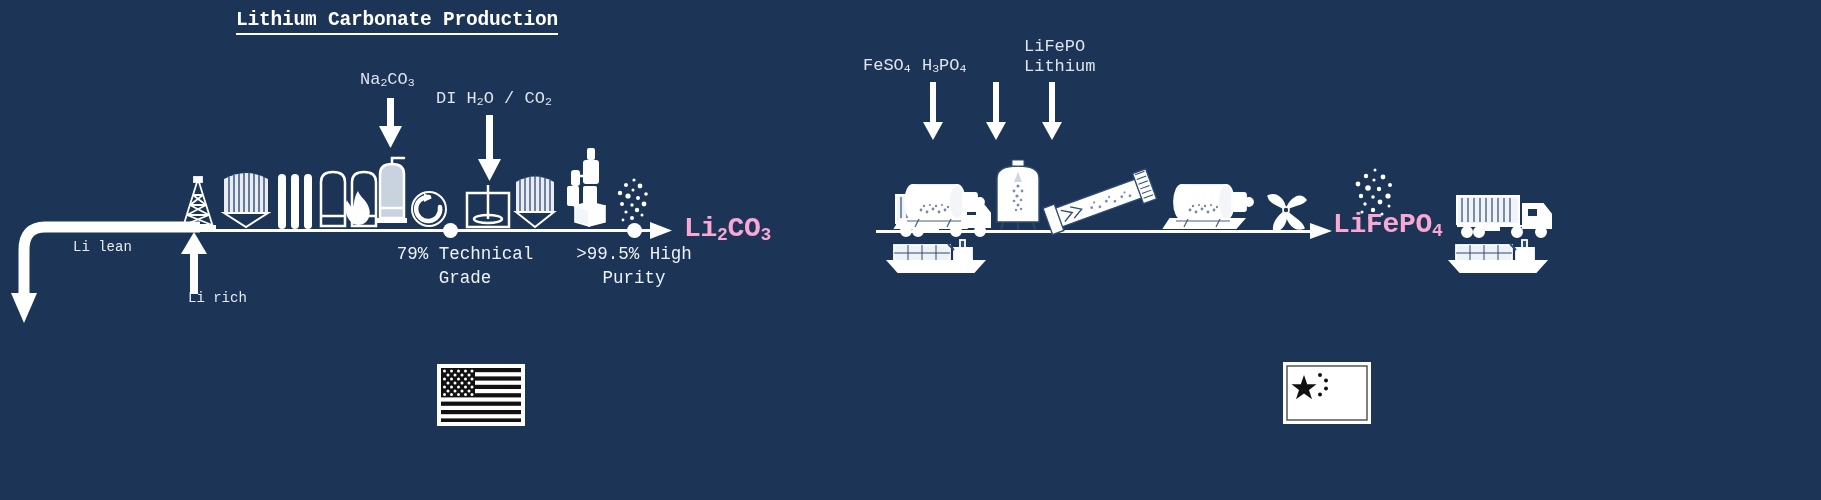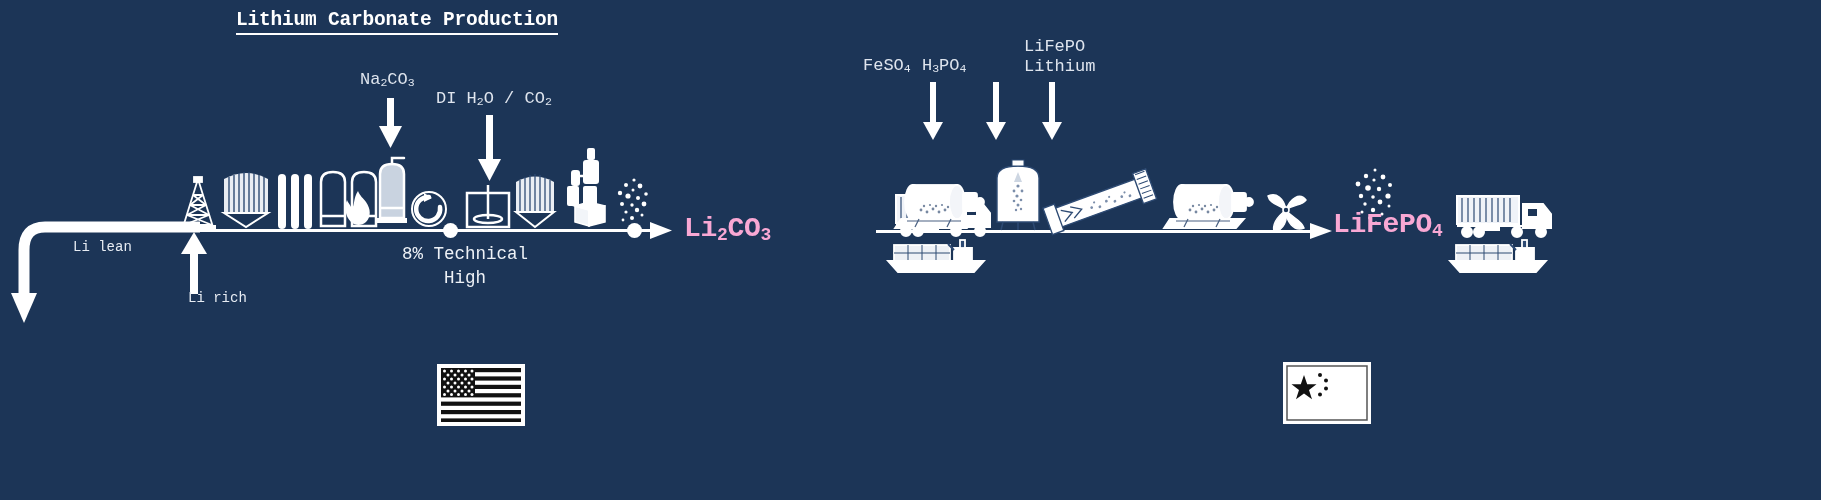--- a/index.html
+++ b/index.html
@@ -233,22 +233,26 @@
   </svg>
 
   <div class="abs node-dot" style="left:443px; top:223px;"></div>
   <div class="abs node-dot" style="left:627px; top:223px;"></div>
 
   <svg class="abs" style="left:650px; top:218px;" width="26" height="26">
     <path d="M 0 4 L 22 12.5 L 0 21 Z" fill="#ffffff"></path>
   </svg>
 
   <div class="abs stage-label" style="left:395px; top:243px; width:140px;">
-    <div>8% Technical</div>
-    <div>High</div>
+    <div>79% Technical</div>
+    <div>Grade</div>
+  </div>
+  <div class="abs stage-label" style="left:568px; top:243px; width:132px;">
+    <div>&gt;99.5% High</div>
+    <div>Purity</div>
   </div>
 
   <div class="abs product-label" style="left:684px; top:213px;">
     <span>Li<sub>2</sub>CO<sub>3</sub></span>
   </div>
 
   <div class="abs flag-box" style="left:437px; top:364px; width:88px; height:62px;">
     <svg width="80" height="54" viewBox="0 0 80 54">
       <rect x="0" y="0" width="80" height="54" fill="#ffffff"></rect>
       <g fill="#111111">

